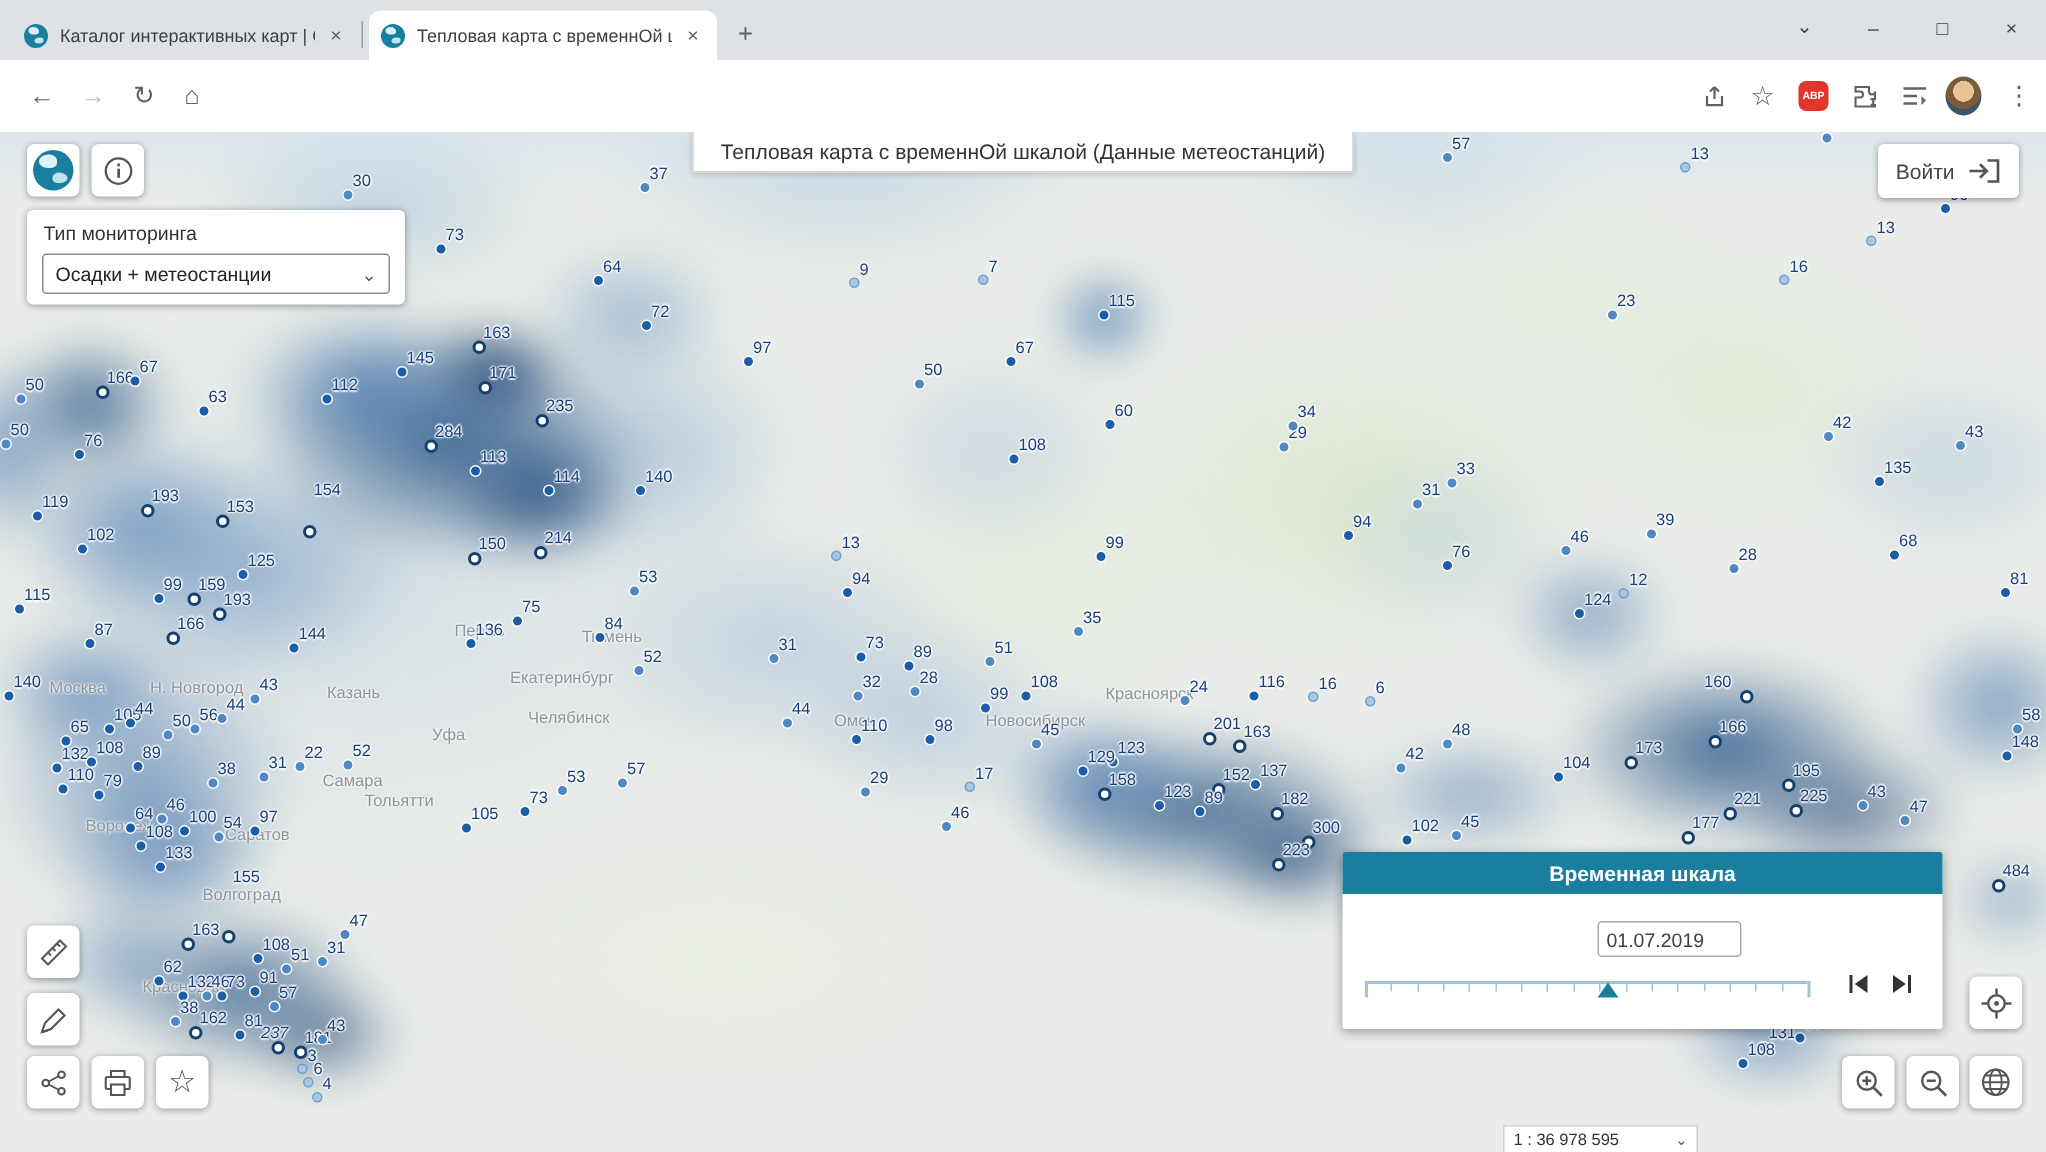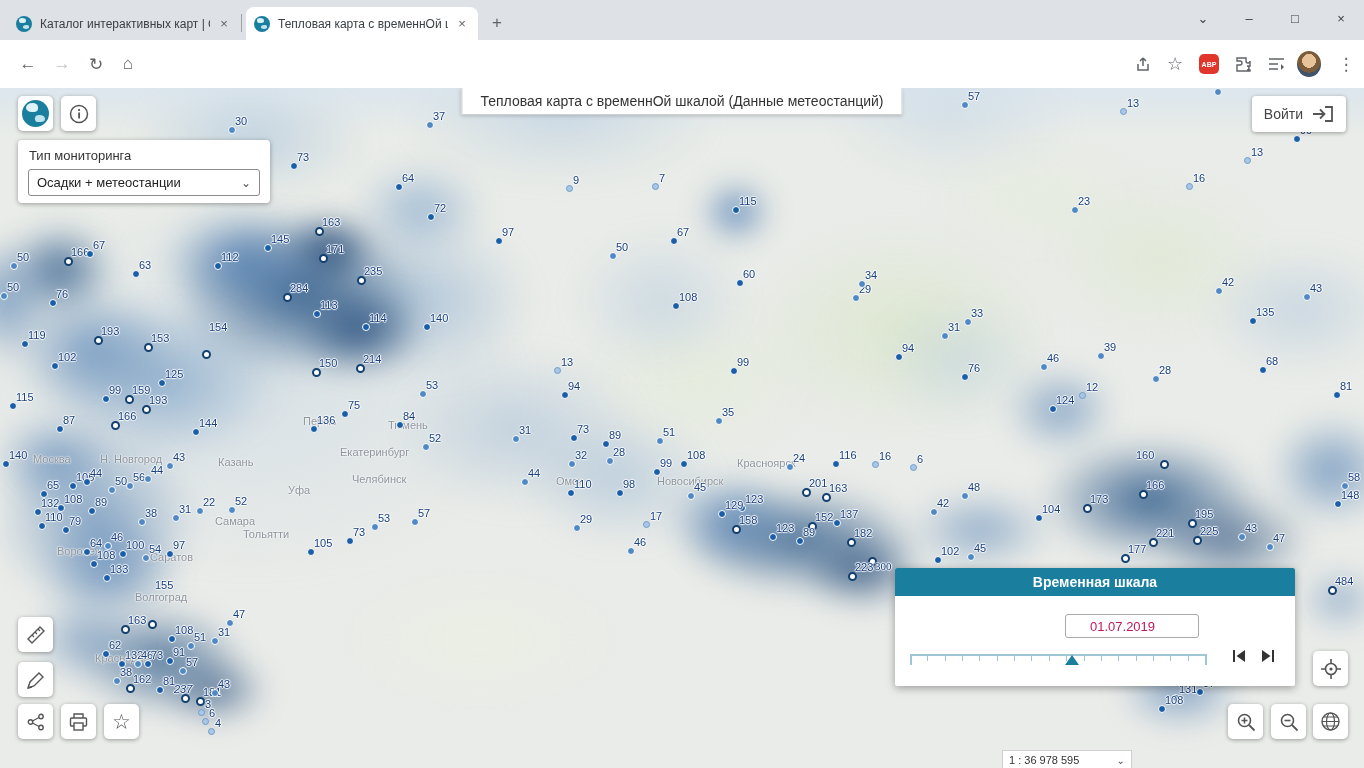--- a/index.html
+++ b/index.html
@@ -75,21 +75,21 @@
   .login{position:absolute;right:18px;top:8px;height:36px;background:#fff;border-radius:4px;
     box-shadow:0 1px 4px rgba(0,0,0,.35);display:flex;align-items:center;padding:0 12px;
     font-size:14px;color:#444;cursor:pointer;gap:9px;}
 
   
   .ts{position:absolute;left:895px;top:480px;width:400px;height:118px;background:#fff;
     box-shadow:0 2px 8px rgba(0,0,0,.35);border-radius:2px;}
   .ts-head{height:28px;background:#1a7f9e;color:#fff;font-size:14px;font-weight:bold;
     display:flex;align-items:center;justify-content:center;border-radius:2px 2px 0 0;}
   .ts-date{position:absolute;left:170px;top:46px;width:84px;height:22px;border:1px solid #a9a9a9;
-    border-radius:3px;font-size:13px;color:#be185d;display:flex;align-items:center;padding:0 24px;}
+    border-radius:3px;font-size:13px;color:#404040;display:flex;align-items:center;padding:0 5px;}
   .ts-track{position:absolute;left:15px;top:86px;width:295px;height:14px;cursor:pointer;}
   .ts-line{position:absolute;left:0;right:0;top:0;height:2px;background:#9fc6d4;}
   .tick{position:absolute;top:0;width:1px;height:7px;background:#9fc6d4;}
   .tick.end{height:11px;width:2px;}
   .ts-marker{position:absolute;top:1px;width:0;height:0;border-left:7px solid transparent;
     border-right:7px solid transparent;border-bottom:10px solid #1a7f9e;cursor:grab;}
   .ts-btn{position:absolute;top:76px;width:24px;height:24px;display:flex;align-items:center;
     justify-content:center;cursor:pointer;}
 
   .scale-box{position:absolute;left:1002px;top:662px;width:116px;height:18px;background:#fff;
@@ -421,21 +421,21 @@
         <span class="plb" style="left: 815px; top: 423px;">152</span>
         <div class="pt pd" style="left: 833px; top: 431px;"></div>
         <span class="plb" style="left: 840px; top: 420px;">137</span>
         <div class="pt pd" style="left: 769px; top: 445px;"></div>
         <span class="plb" style="left: 776px; top: 434px;">123</span>
         <div class="pt pd" style="left: 796px; top: 449px;"></div>
         <span class="plb" style="left: 803px; top: 438px;">89</span>
         <div class="pt pw" style="left: 847px; top: 450px;"></div>
         <span class="plb" style="left: 854px; top: 439px;">182</span>
         <div class="pt pw" style="left: 868px; top: 469px;"></div>
-        <span class="plb" style="left: 875px; top: 472px; font-family: Liberation Serif, serif;">300</span>
+        <span class="plb" style="left: 875px; top: 458px;">300</span>
         <div class="pt pw" style="left: 848px; top: 484px;"></div>
         <span class="plb" style="left: 855px; top: 473px;">223</span>
         <div class="pt pd" style="left: 934px; top: 468px;"></div>
         <span class="plb" style="left: 941px; top: 457px;">102</span>
         <div class="pt pm" style="left: 967px; top: 465px;"></div>
         <span class="plb" style="left: 974px; top: 454px;">45</span>
         <div class="pt pm" style="left: 961px; top: 404px;"></div>
         <span class="plb" style="left: 968px; top: 393px;">48</span>
         <div class="pt pm" style="left: 930px; top: 420px;"></div>
         <span class="plb" style="left: 937px; top: 409px;">42</span>

